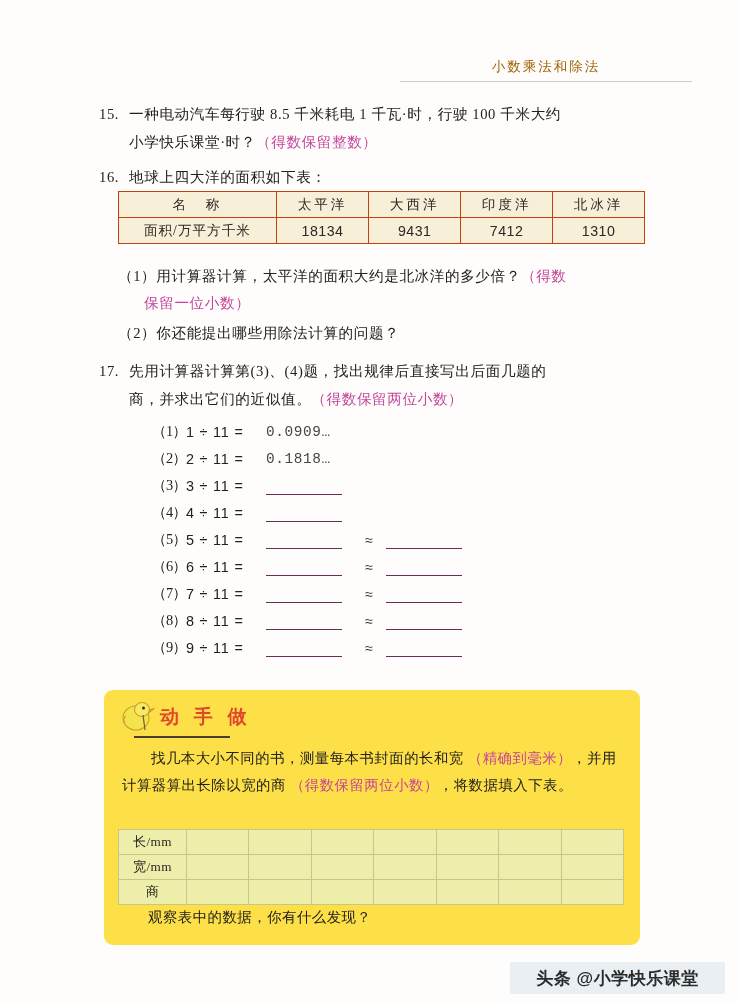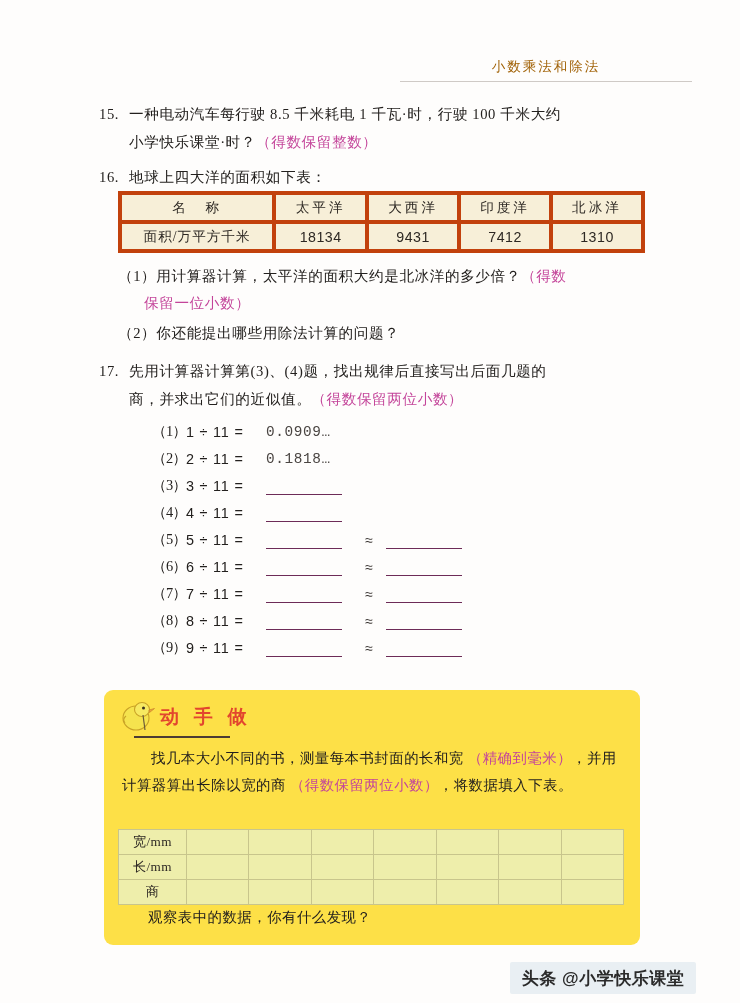--- a/index.html
+++ b/index.html
@@ -78,21 +78,21 @@
   .ocean-table {
     position: absolute;
     left: 118px;
     top: 191px;
     width: 527px;
     border-collapse: collapse;
     background: #f7efd8;
     font-size: 13.6px;
   }
   .ocean-table td {
-    border: 4px solid #c2410c;
+    border: 1px solid #c2410c;
     height: 25px;
     text-align: center;
     letter-spacing: 1px;
     color: #2d2823;
     padding: 0 2px;
   }
   .ocean-table .c0 { width: 162px; }
   .ocean-table .cN { width: 91px; }
   .ocean-table tr:first-child td { letter-spacing: 3px; }
   .ocean-table .num {
@@ -230,21 +230,21 @@
     color: #2d2823;
   }
   .measure-table .lbl { width: 66px; }
   .measure-table .cell { width: 62px; }
 
   
   .watermark {
     position: absolute;
     left: 510px;
     top: 962px;
-    width: 186px;
+    width: 215px;
     height: 32px;
     background: #e9eff3;
     border-radius: 2px;
   }
   .watermark-text {
     position: absolute;
     inset: 0;
     display: flex;
     align-items: center;
     justify-content: center;
@@ -392,31 +392,31 @@
     </div>
     <div class="act-rule"></div>
 
     <div class="act-text">
       <span>找几本大小不同的书，测量每本书封面的长和宽 </span><span class="note">（精确到毫米）</span><span>，并用计算器算出长除以宽的商 </span><span class="note">（得数保留两位小数）</span><span>，将数据填入下表。</span>
     </div>
 
     <table class="measure-table">
       <tbody>
           <tr>
-        <td class="lbl">宽/mm</td>
+        <td class="lbl">长/mm</td>
         <td class="cell"></td>
         <td class="cell"></td>
         <td class="cell"></td>
         <td class="cell"></td>
         <td class="cell"></td>
         <td class="cell"></td>
         <td class="cell"></td>
       </tr>
       <tr>
-        <td class="lbl">长/mm</td>
+        <td class="lbl">宽/mm</td>
         <td class="cell"></td>
         <td class="cell"></td>
         <td class="cell"></td>
         <td class="cell"></td>
         <td class="cell"></td>
         <td class="cell"></td>
         <td class="cell"></td>
       </tr>
       <tr>
         <td class="lbl">商</td>

